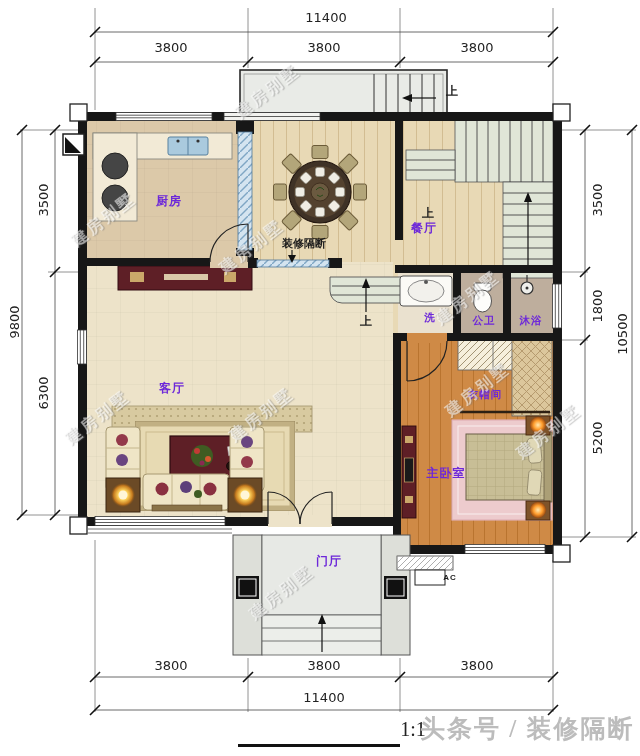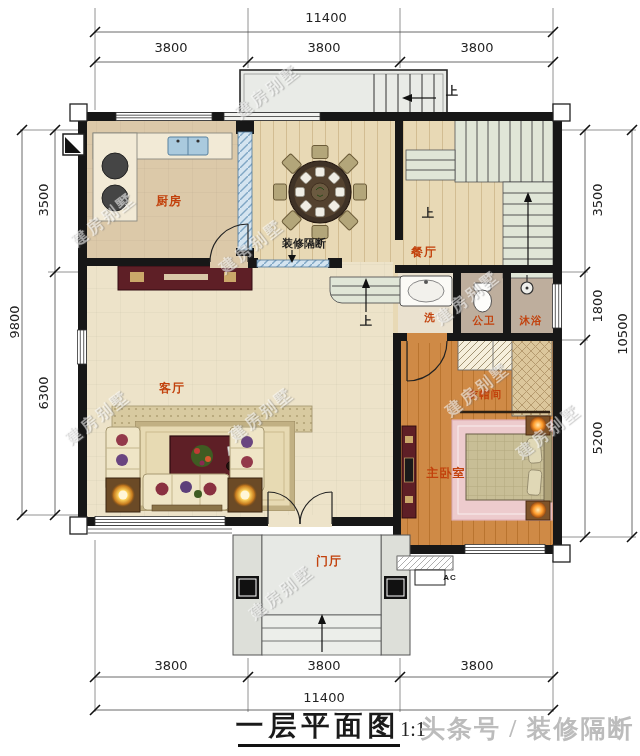--- a/index.html
+++ b/index.html
@@ -3,21 +3,21 @@
 <meta charset="utf-8">
 <style>
   html,body{margin:0;padding:0;background:#ffffff;}
   .stage{position:relative;width:640px;height:756px;background:#fff;overflow:hidden;
          font-family:"Liberation Sans",sans-serif;}
   .stage svg{position:absolute;left:0;top:0;}
   .lbl{position:absolute;transform:translate(-50%,-50%);white-space:nowrap;
        color:#1b1b1b;pointer-events:none;}
   .dim{font-size:13px;color:#222;font-family:"DejaVu Sans",sans-serif;}
   .vdim{transform:translate(-50%,-50%) rotate(-90deg);}
-  .room{font-size:12px;font-weight:bold;color:#c2410c;letter-spacing:1px;}
+  .room{font-size:12px;font-weight:bold;color:#6d28d9;letter-spacing:1px;}
   .small{font-size:10.5px;}
   .up{font-size:12px;font-weight:bold;}
   .ac{font-size:8px;font-weight:bold;letter-spacing:1px;}
   .partition-lbl{font-size:11px;font-weight:bold;}
   .wm{position:absolute;transform:translate(-50%,-50%) rotate(-38deg);
       font-size:16px;font-weight:bold;letter-spacing:3px;
       color:rgba(255,255,255,0.55);text-shadow:1px 1px 1px rgba(110,110,110,0.35);
       pointer-events:none;}
   .caption{position:absolute;transform:translate(-50%,-50%);font-size:28px;font-weight:bold;
            letter-spacing:5px;color:#1a1a1a;font-family:"Liberation Serif",serif;}
@@ -468,21 +468,21 @@
 <div class="lbl dim" style="left:324px;top:697px;">11400</div>
 <div class="lbl dim vdim" style="left:14px;top:322px;">9800</div>
 <div class="lbl dim vdim" style="left:43px;top:200px;">3500</div>
 <div class="lbl dim vdim" style="left:43px;top:393px;">6300</div>
 <div class="lbl dim vdim" style="left:597px;top:200px;">3500</div>
 <div class="lbl dim vdim" style="left:597px;top:306px;">1800</div>
 <div class="lbl dim vdim" style="left:597px;top:438px;">5200</div>
 <div class="lbl dim vdim" style="left:622px;top:334px;">10500</div>
 
 <div class="lbl room" style="left:169px;top:201px;">厨房</div>
-<div class="lbl room" style="left:424px;top:252px;">餐厅</div>
+<div class="lbl room" style="left:424px;top:228px;">餐厅</div>
 <div class="lbl room" style="left:172px;top:388px;text-align:right;">客厅</div>
 <div class="lbl room" style="left:446px;top:473px;">主卧室</div>
 <div class="lbl room small" style="left:485px;top:395px;text-align:right;">衣帽间</div>
 <div class="lbl room small" style="left:430px;top:318px;">洗</div>
 <div class="lbl room small" style="left:484px;top:321px;">公卫</div>
 <div class="lbl room small" style="left:531px;top:321px;text-align:center;">沐浴</div>
 <div class="lbl room" style="left:329px;top:561px;">门厅</div>
 
 <div class="lbl partition-lbl" style="left:304px;top:243px;">装修隔断</div>
 <div class="lbl up" style="left:452px;top:91px;">上</div>
@@ -493,18 +493,17 @@
 <span class="wm" style="left:104px;top:220px;">建房别墅</span>
 <span class="wm" style="left:268px;top:92px;">建房别墅</span>
 <span class="wm" style="left:252px;top:247px;">建房别墅</span>
 <span class="wm" style="left:98px;top:418px;">建房别墅</span>
 <span class="wm" style="left:262px;top:415px;">建房别墅</span>
 <span class="wm" style="left:468px;top:298px;">建房别墅</span>
 <span class="wm" style="left:478px;top:390px;">建房别墅</span>
 <span class="wm" style="left:282px;top:593px;">建房别墅</span>
 <span class="wm" style="left:549px;top:432px;">建房别墅</span>
 
-<div class="caption" style="left:318px;top:726px;">一层平面图</div>
 <div class="caption-underline" style="left:238px;top:744px;width:162px;height:3px;"></div>
 <div class="scale-lbl" style="left:413px;top:729px;">1:1</div>
 <div class="wm-caption" style="left:420px;top:712px;">头条号 / 装修隔断</div>
 
 </div>
 
 </body></html>

